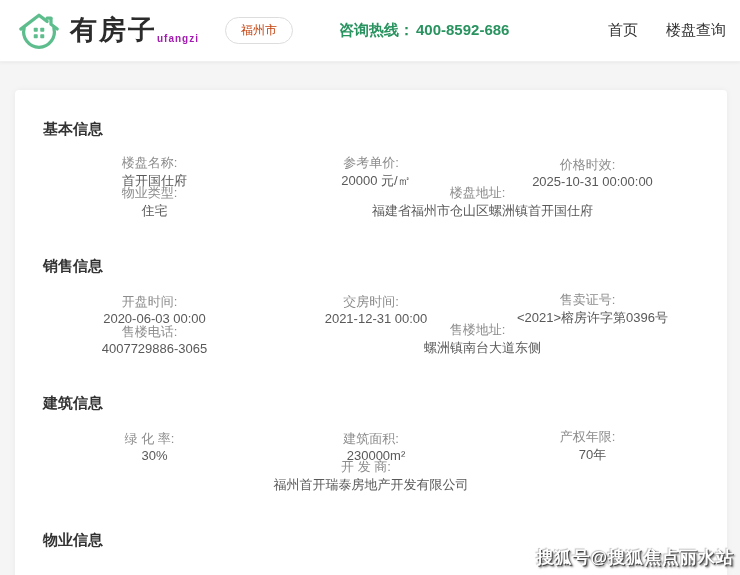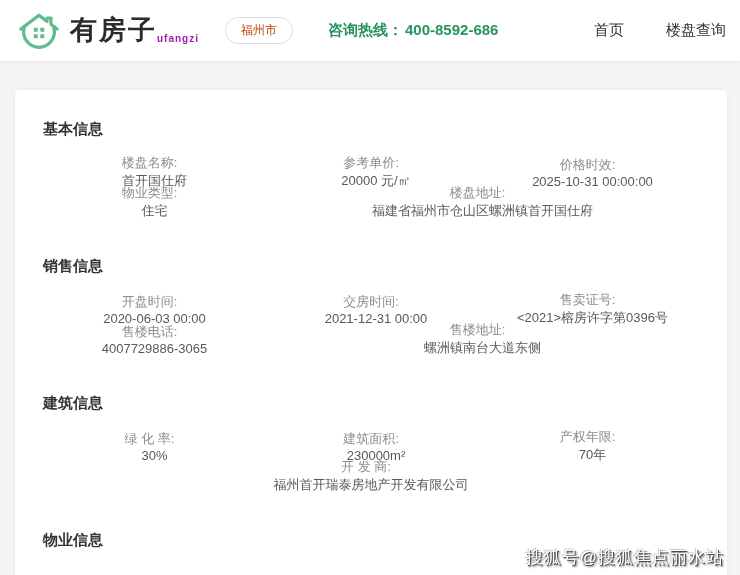--- a/index.html
+++ b/index.html
@@ -32,28 +32,28 @@
     border: 1px solid #ddd;
     border-radius: 14px;
     padding: 4px 15px;
     font-size: 12px;
     color: #c2410c;
     background: #fff;
     cursor: pointer;
     white-space: nowrap;
   }
   .hotline {
-    margin-left: 35px;
+    margin-left: 46px;
     font-size: 15px;
     font-weight: 700;
     color: #28935f;
     white-space: nowrap;
   }
   .hotline .num { margin-left: 2px; }
-  .nav { margin-left: auto; display: flex; align-items: center; gap: 42px; }
+  .nav { margin-left: auto; display: flex; align-items: center; gap: 28px; }
   .nav-item { font-size: 15px; color: #333; cursor: pointer; white-space: nowrap; }
 
   
   .card {
     position: absolute;
     left: 15px;
     top: 90px;
     width: 712px;
     height: 560px; 
     background: #ffffff;
@@ -74,24 +74,24 @@
     height: 30px;
     align-items: center;
   }
   .cell { display: flex; align-items: center; white-space: nowrap; overflow: hidden; flex-direction: column; }
   .label { font-size: 13px; color: #8c8c8c; margin-right: 10px; white-space: pre; }
   .value { font-size: 13px; color: #595959; }
 
   
   .watermark {
     position: absolute;
-    right: 16px;
+    right: 6px;
     bottom: 6px;
     font-size: 17px;
-    font-weight: 400;
+    font-weight: 700;
     color: #ffffff;
     letter-spacing: 1px;
     text-shadow: 1px 1px 0 #4a4a4a, 2px 2px 2px rgba(0,0,0,0.55), -1px -1px 1px rgba(0,0,0,0.25);
     z-index: 5;
     pointer-events: none;
   }
 </style>
 </head>
 <body>
 

